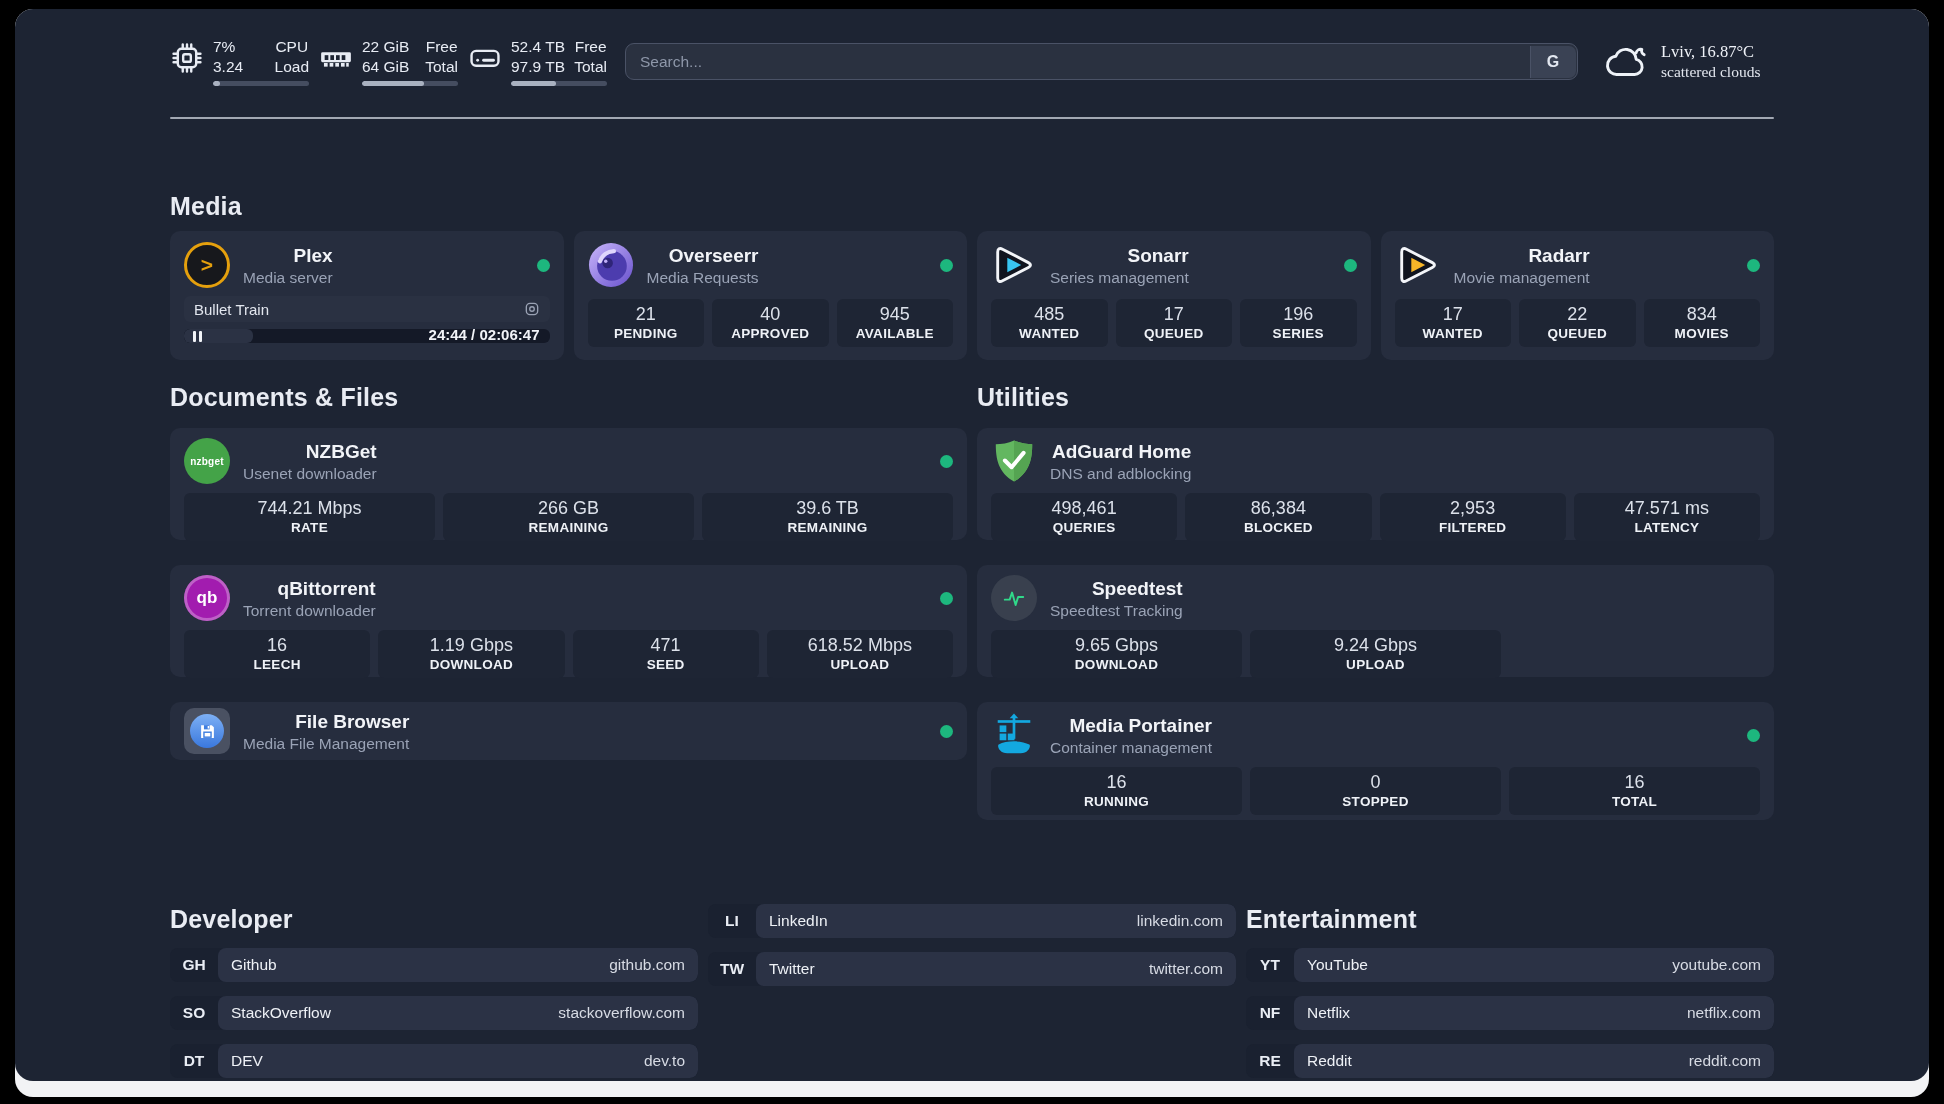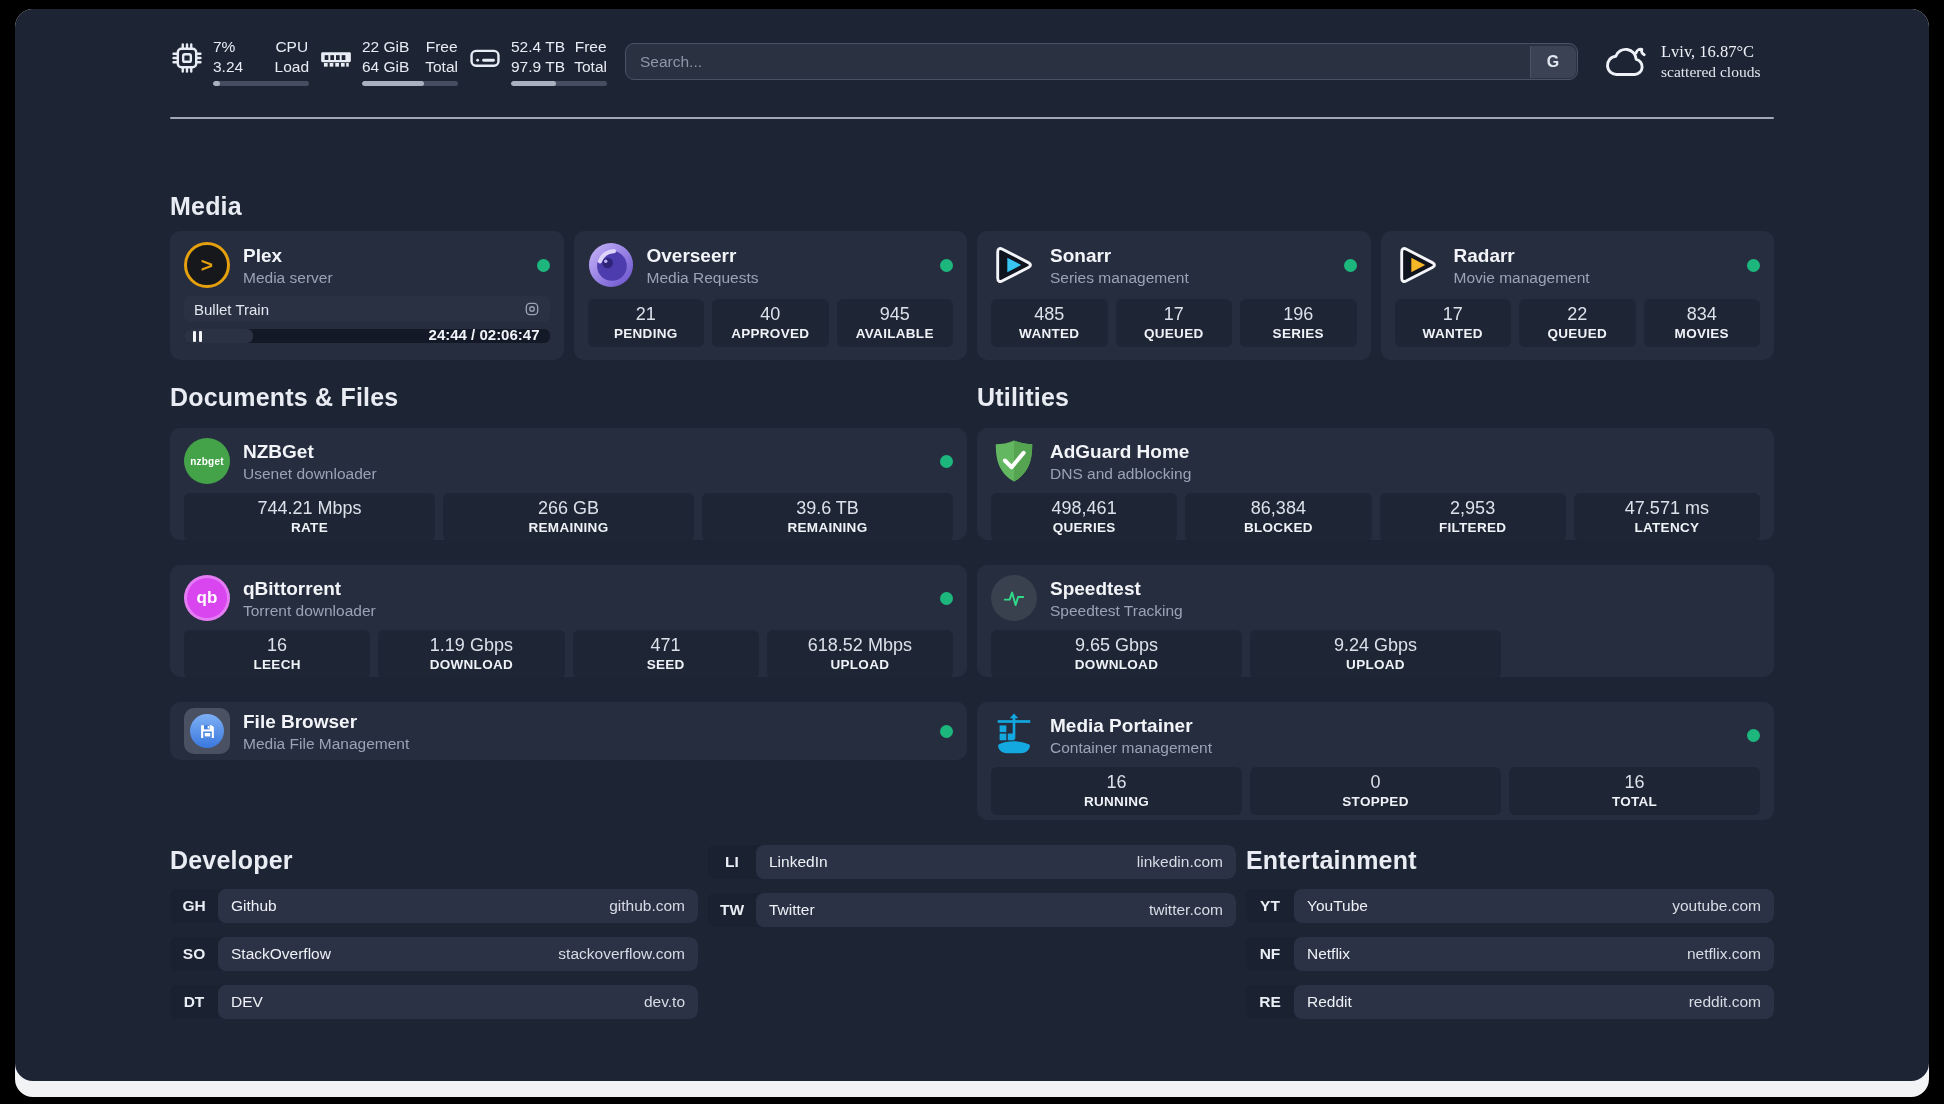--- a/index.html
+++ b/index.html
@@ -49,21 +49,21 @@
 
   
   .card{background:#262d3e;border-radius:10px;padding:11px 14px;box-sizing:border-box;}
   .media-card{flex:1;height:129px;}
   .col-card{height:112px;margin-bottom:25px;padding:10px 14px;}
   .col-card.tall{height:118px;}
   .col-card.compact{height:58px;padding:6px 14px;}
   .card-head{display:flex;align-items:center;gap:13px;}
   .app-icon{width:46px;height:46px;flex:0 0 46px;display:flex;align-items:center;justify-content:center;}
   .titles{min-width:0;}
-  .card-title{font-size:19px;font-weight:600;color:#f2f4f8;line-height:24px;}
+  .card-title{font-size:19px;font-weight:600;color:#f2f4f8;line-height:24px;text-align:right;}
   .card-sub{font-size:15.5px;color:#9aa3b6;line-height:19px;}
   .dot{width:13px;height:13px;border-radius:50%;margin-left:auto;flex:0 0 13px;}
 
   .stats{display:grid;gap:8px;margin-top:9px;}
   .media-card .stats{margin-top:11px;}
   .stat{background:#1e2534;border-radius:6px;text-align:center;padding:4px 4px 5px;}
   .sv{font-size:18px;color:#dce1ea;line-height:22px;}
   .sl{font-size:13.5px;font-weight:700;color:#eff2f7;line-height:17px;letter-spacing:.3px;}
 
   
@@ -72,27 +72,27 @@
   .pbar{position:relative;height:14px;background:#141927;border-radius:6px;margin-top:7px;display:flex;align-items:flex-end;overflow:hidden;}
   .pfill{position:absolute;left:0;top:0;height:100%;background:#2b3244;border-radius:6px;display:flex;align-items:center;padding-left:9px;box-sizing:border-box;}
   .pause{display:inline-flex;gap:2.5px;}
   .pause i{width:3px;height:11px;background:#f2f4f8;border-radius:1px;}
   .ptime{margin-left:auto;margin-right:10px;position:relative;font-size:15px;font-weight:600;color:#f1f3f8;z-index:1;}
 
   
   .ic{width:46px;height:46px;border-radius:50%;display:flex;align-items:center;justify-content:center;box-sizing:border-box;}
   .ic.plex{background:#17181c;border:3px solid #e5a00d;color:#e5a00d;font-weight:900;font-size:21px;}
   .ic.nzbget{background:#44a348;color:#fff;font-size:10px;font-weight:700;letter-spacing:.2px;}
-  .ic.qb{background:#d946ef;box-shadow:inset 0 0 0 3px rgba(255,255,255,.30);color:#fff;font-size:17px;font-weight:700;}
+  .ic.qb{background:#a21caf;box-shadow:inset 0 0 0 3px rgba(255,255,255,.30);color:#fff;font-size:17px;font-weight:700;}
   .ic.st{background:#39404e;}
   .fb-outer{width:46px;height:46px;border-radius:10px;background:#4a5162;display:flex;align-items:center;justify-content:center;}
   .fb-circle{width:34px;height:34px;border-radius:50%;background:linear-gradient(180deg,#7db0f5,#3a78dd);display:flex;align-items:center;justify-content:center;}
 
   
-  .links-row{display:flex;gap:10px;}
+  .links-row{display:flex;gap:10px;margin-top:59px;}
   .lcol{flex:1;min-width:0;}
   .lcol .sec-title{margin:0 0 14px;}
   .link{display:flex;height:34px;background:#1a2130;border-radius:8px;margin-bottom:14px;overflow:hidden;cursor:pointer;}
   .lbadge{width:48px;display:flex;align-items:center;justify-content:center;font-size:15.5px;font-weight:700;color:#e9edf4;flex:0 0 48px;}
   .lpill{flex:1;background:#2b3245;border-radius:8px;display:flex;align-items:center;padding:0 13px;font-size:15.5px;min-width:0;}
   .lname{color:#eef1f6;font-weight:500;}
   .lurl{margin-left:auto;color:#d7dbe4;}
 </style>
 </head>
 <body>

